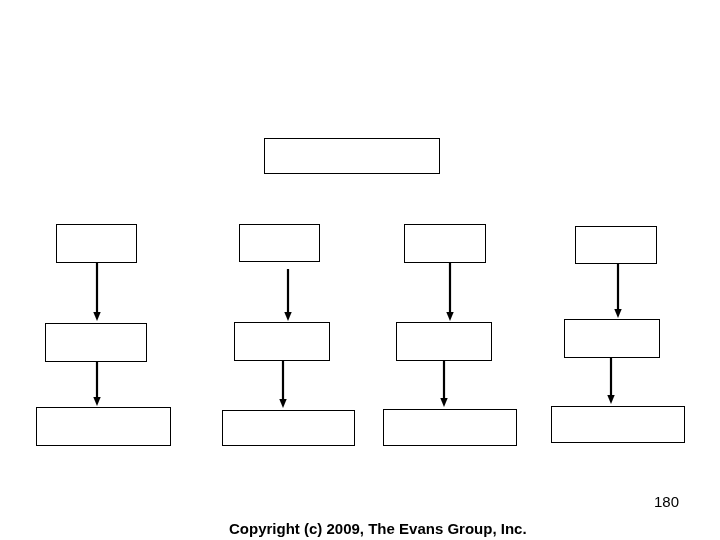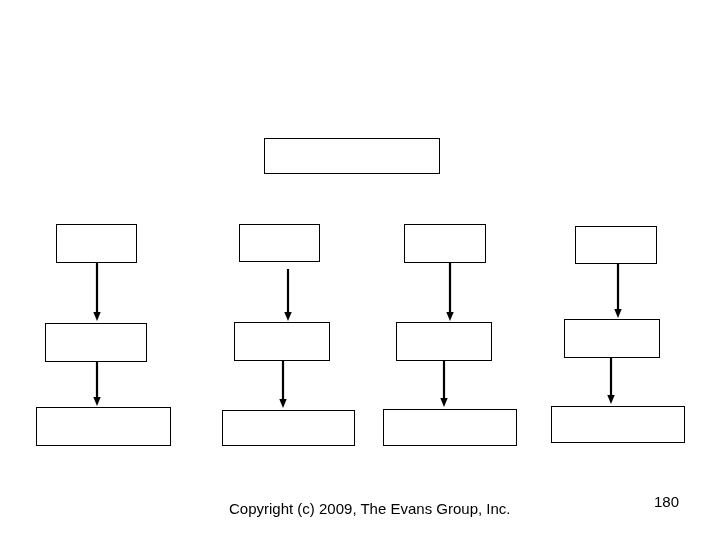--- a/index.html
+++ b/index.html
@@ -40,21 +40,22 @@
   }
   .footer-text {
     position: absolute;
     font-family: "Liberation Sans", sans-serif;
     font-size: 15px;
     color: #000000;
     white-space: nowrap;
   }
   #copyright-note {
     left: 229px;
-    top: 500px;
+    top: 520px;
+    font-weight: bold;
   }
   #page-number {
     left: 654px;
     top: 493px;
   }
 </style>
 </head>
 <body>
 
 <div id="slide">

